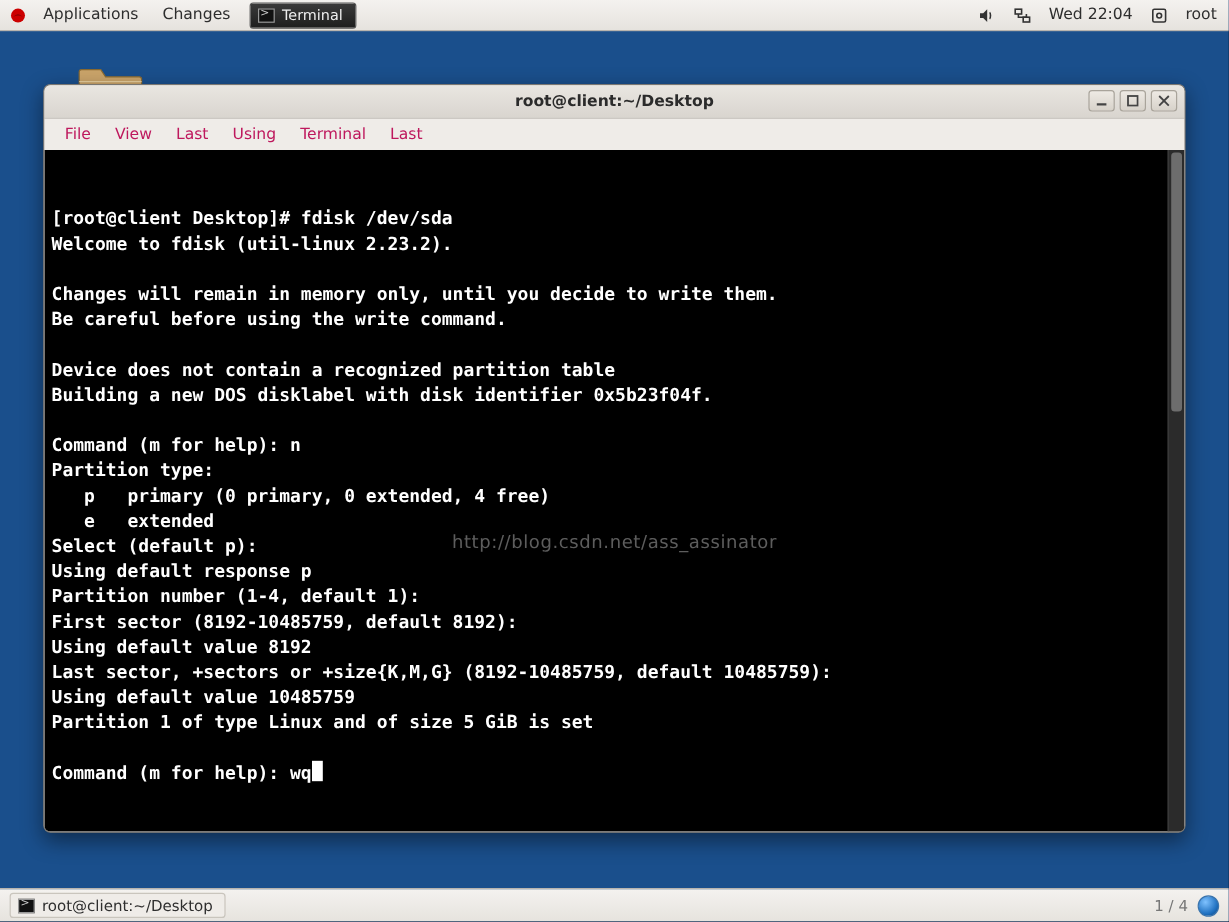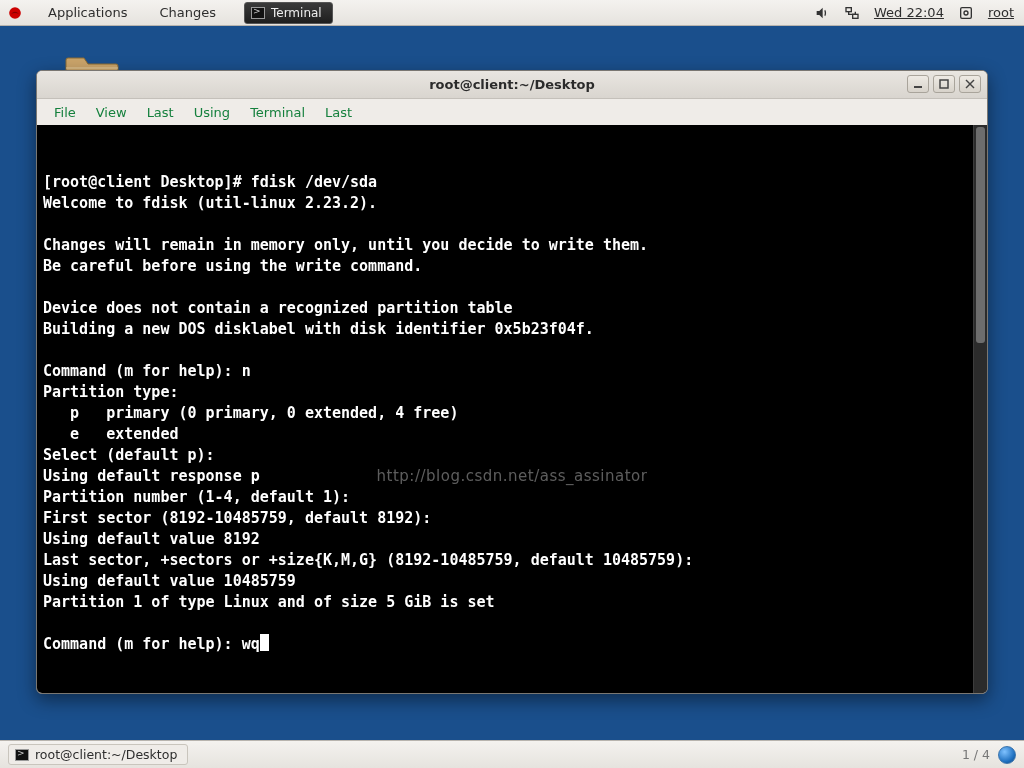--- a/index.html
+++ b/index.html
@@ -6,22 +6,22 @@
   html, body { width: 1024px; height: 768px; overflow: hidden; font-family: "DejaVu Sans", "Cantarell", sans-serif; }
   body { background: #1a4f8c;  position: relative; }
 
   
   .top-panel {
     position: absolute; top: 0; left: 0; right: 0; height: 26px;
     background: linear-gradient(#f4f2ef, #e6e3de);
     border-bottom: 1px solid #b8b4ae;
     display: flex; align-items: center; font-size: 13px; color: #2e2e2e;
   }
-  .panel-left { display: flex; align-items: center; height: 100%; gap: 12px; }
-  .panel-right { margin-left: auto; display: flex; align-items: center; height: 100%; gap: 14px; padding-right: 10px; text-decoration: underline; }
+  .panel-left { display: flex; align-items: center; height: 100%; }
+  .panel-right { margin-left: auto; display: flex; align-items: center; height: 100%; gap: 14px; padding-right: 10px; }
   .panel-item { padding: 0 10px; height: 100%; display: flex; align-items: center; cursor: pointer; }
   .rh-logo { width: 14px; height: 14px; margin-left: 8px; margin-right: 4px; }
   .taskbar-app {
     display: flex; align-items: center; height: 22px; margin-left: 6px;
     background: linear-gradient(#3a3a3a, #1e1e1e); color: #eee;
     border: 1px solid #555; border-radius: 3px; padding: 0 10px 0 6px; gap: 6px;
     font-size: 12px;
   }
   .term-icon-mini { width: 14px; height: 12px; background: #111; border: 1px solid #999; position: relative; }
   .term-icon-mini::after{ content:">"; color:#ccc; font-size:9px; position:absolute; left:1px; top:-2px;}
@@ -48,21 +48,21 @@
   }
   .win-controls { position: absolute; right: 6px; top: 4px; display: flex; gap: 4px; }
   .win-btn {
     width: 22px; height: 18px; border: 1px solid #a9a49b; border-radius: 3px;
     background: linear-gradient(#eeeae4,#d7d2ca); display:flex; align-items:center; justify-content:center;
     cursor:pointer;
   }
   .win-btn svg { width: 10px; height: 10px; }
   .menubar {
     height: 26px; background: #efece8; display: flex; align-items: center; gap: 2px;
-    padding: 0 8px; font-size: 13px; color: #15803d;
+    padding: 0 8px; font-size: 13px; color: #be185d;
   }
   .menu-item { padding: 2px 9px; cursor: pointer; border-radius: 3px; }
 
   .term-area {
     flex: 1; background: #000; color: #fff; position: relative;
     font-family: "DejaVu Sans Mono", "Liberation Mono", monospace;
     font-size: 15px; line-height: 21px; font-weight: bold;
     padding: 4px 6px; overflow: hidden;
   }
   .term-area .scrollbar {
@@ -71,21 +71,21 @@
   }
   .term-area .scrollbar .thumb{
     position:absolute; left:2px; right:2px; top:2px; height:38%;
     background:#6d6d6d; border-radius:3px;
   }
   .term-lines { white-space: pre; margin-top: 43px; }
   .term-cursor {
     display:inline-block; width: 9px; height: 17px; background:#fff; vertical-align: -2px;
   }
   .watermark {
-    position:absolute; top: 341px; left: 0; right: 0; text-align:center;
+    position:absolute; top: 317px; left: 0; right: 0; text-align:center;
     color: rgba(170,170,170,0.55); font-family: "DejaVu Sans", sans-serif;
     font-size: 15px; font-weight: normal; letter-spacing: 0.5px;
     pointer-events:none;
   }
 
   
   .bottom-panel {
     position:absolute; left:0; right:0; bottom:0; height:28px;
     background: linear-gradient(#f4f2ef,#e6e3de); border-top:1px solid #b8b4ae;
     display:flex; align-items:center; padding:0 8px; font-size:12.5px; color:#2e2e2e;

